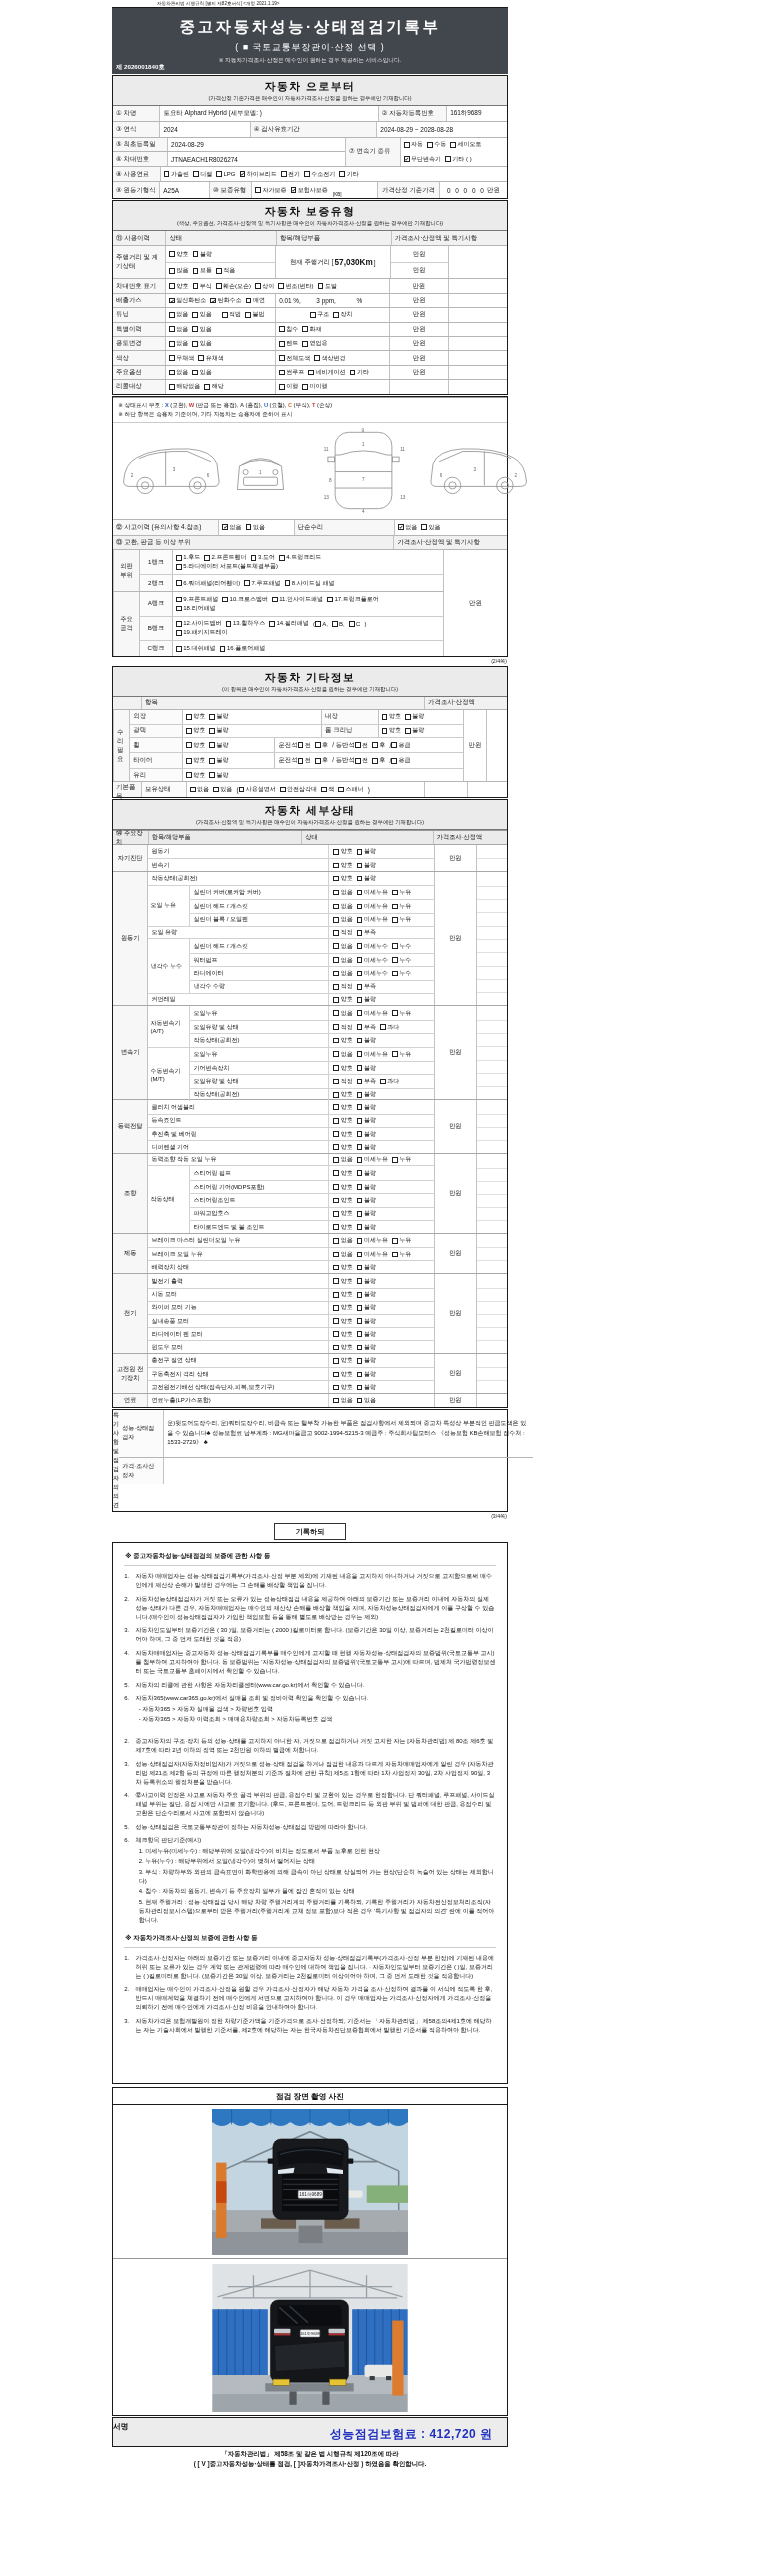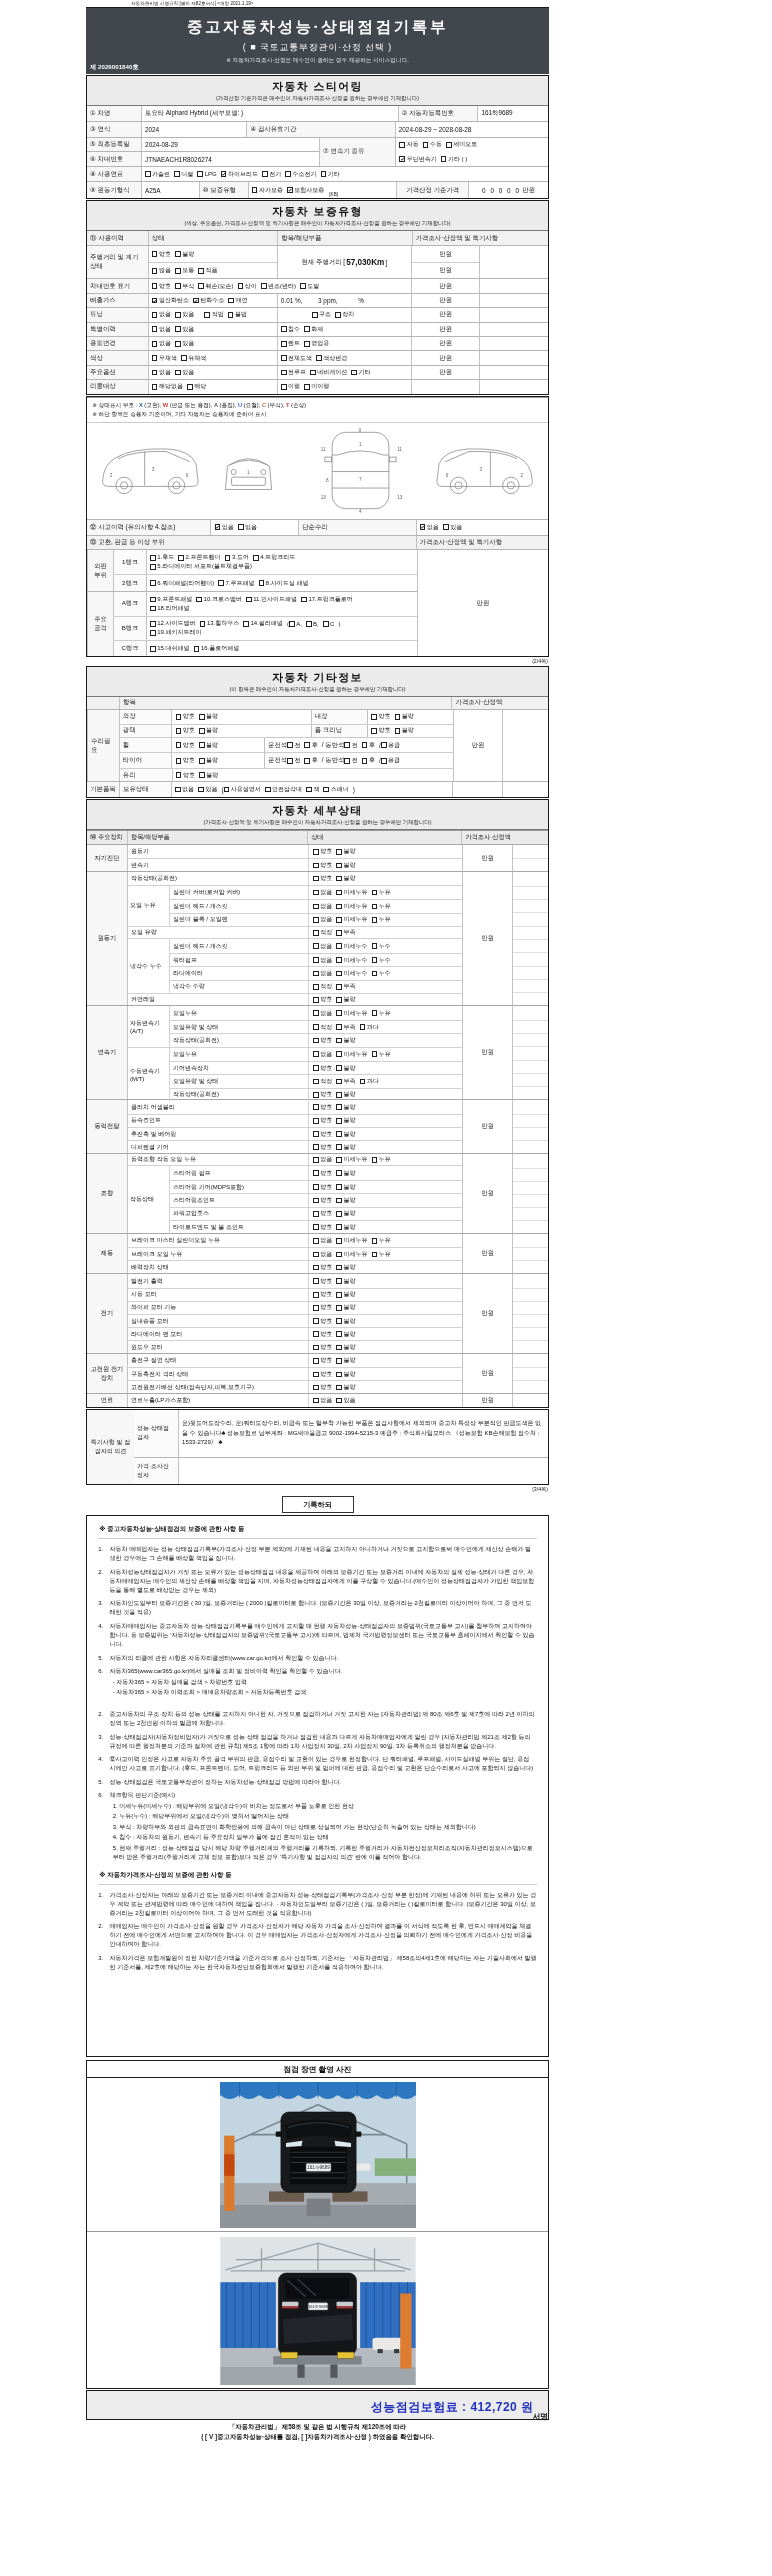--- a/index.html
+++ b/index.html
@@ -1,19 +1,19 @@
 <!DOCTYPE html>
 <html style="font-size:8.2px"><head>
 <meta charset="utf-8">
 <style>
   html,body{margin:0;padding:0}
   body{width:773px;height:2576px;overflow:hidden;background:#fff;color:#111;
        font-family:"Liberation Sans","DejaVu Sans",sans-serif;}
   *{box-sizing:border-box}
-  .sheet{width:463px;margin-left:86px;position:relative}
+  .sheet{width:396px;margin-left:112px;position:relative}
   .ruleline{font-size:4.6px;color:#222;padding:0.5px 0 1px 45px;height:6.7px;white-space:nowrap}
   
   .band{background:#42464d;color:#fff;text-align:center;padding:9.3px 0 3.1px;position:relative;height:67px;border-top:1px solid #1a1a1a}
   .band .t1{font-size:15.5px;font-weight:bold;letter-spacing:2.6px}
   .band .t2{font-size:8.8px;margin-top:3.6px;letter-spacing:1px}
   .band .t3{font-size:5.7px;color:#e6e6e6;margin-top:3.1px}
   .band .docno{position:absolute;left:4.1px;bottom:1.5px;font-size:6.2px;font-weight:bold}
   
   .box{border:1px solid #1a1a1a;border-top-width:1.5px;margin-top:1.5px;background:#fff}
   .shead{background:#ebebeb;text-align:center;padding:3.6px 0 2.6px;border-bottom:0.5px solid #777}
@@ -99,41 +99,41 @@
   .pib{margin-top:4.1px;border:1px solid #1a1a1a;padding:3.1px 10.3px 5.2px;height:71px;overflow:hidden}
   .pib-title{margin:2.1px auto 4.1px;width:134px;border:0.8px solid #333;text-align:center;font-weight:bold;font-size:7.2px;padding:2.6px 0}
   .pib-line{font-size:5.7px;text-align:center;line-height:1.6}
   
   .ptitle{border:1px solid #1a1a1a;border-bottom:none;margin-top:3.1px;text-align:center;font-size:7.7px;font-weight:bold;padding:4.1px 0;height:17.5px;background:#fff}
   .photobox{border:1px solid #1a1a1a;display:flex;flex-direction:column;align-items:center;background:#fff}
   .pframe{padding:4.1px 0 3.1px;display:flex;justify-content:center;width:100%}
   .pframe+.pframe{border-top:0.5px solid #999}
   
   .sig{border:1px solid #1a1a1a;background:#ececec;height:30px;position:relative;margin-top:1px}
-  .sig .slabel{text-align:right;font-size:7.7px;font-weight:bold;padding-top:21px}
+  .sig .slabel{text-align:left;font-size:7.7px;font-weight:bold;padding-top:4px}
   .sig .sins{position:absolute;right:14.4px;bottom:2.6px;color:#2030c0;font-size:12px;font-weight:bold;letter-spacing:0.5px}
   .confirm{text-align:center;font-size:6.4px;font-weight:600;line-height:1.55;padding-top:2.6px}
 </style>
 </head>
 <body>
 
 <div class="sheet">
 
   <div class="ruleline">자동차관리법 시행규칙 [별지 제82호서식] &lt;개정 2021.1.19&gt;</div>
 
   <div class="band">
     <div class="t1">중고자동차성능·상태점검기록부</div>
     <div class="t2">( ■ 국토교통부장관이·산정 선택 )</div>
     <div class="t3">※ 자동차가격조사·산정은 매수인이 원하는 경우 제공하는 서비스입니다.</div>
     <div class="docno">제 2026001840호</div>
   </div>
 
   <div class="box">
     <div class="shead">
-      <div class="st">자동차 스티어링</div>
+      <div class="st">자동차 으로부터</div>
       <div class="ss">(가격산정 기준가격은 매수인이 자동차가격조사·산정을 원하는 경우에만 기재합니다)</div>
     </div>
     <div class="row" style="height:15.5px;border-top:none">
       <div class="cell lab" style="width:54px">① 차명</div>
       <div class="cell" style="width:258px">토요타 Alphard Hybrid (세부모델: )</div>
       <div class="cell lab" style="width:80px">② 자동차등록번호</div>
       <div class="cell" style="width:71px">161하9689</div>
     </div>
     <div class="row" style="height:15.5px">
       <div class="cell lab" style="width:54px">③ 연식</div>

